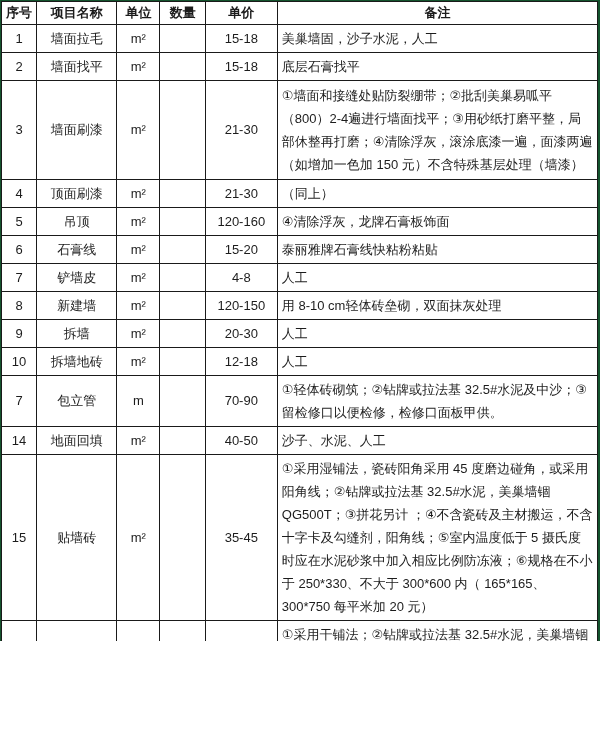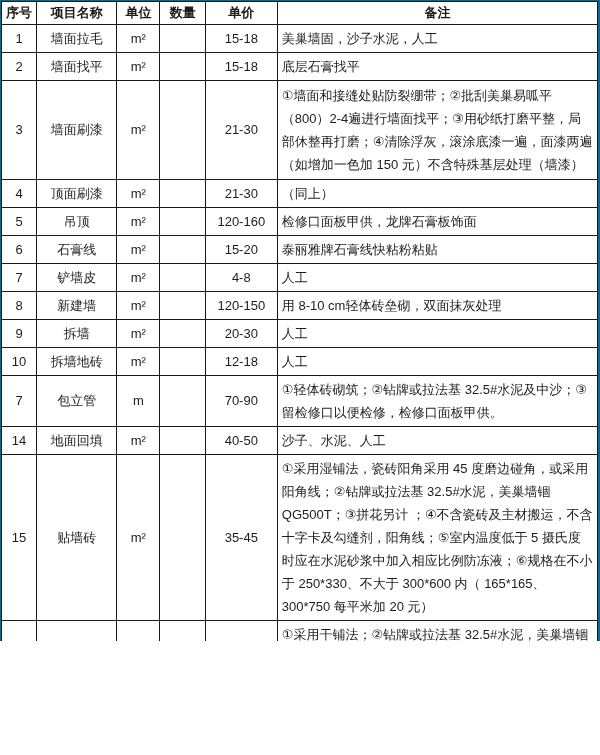--- a/index.html
+++ b/index.html
@@ -1,19 +1,19 @@
 <!DOCTYPE html>
 <html><head>
 <meta charset="utf-8">
 <style>
   html,body{margin:0;padding:0;background:#ffffff;}
   .page{
     position:relative;
     width:600px;height:641px;
-    background:#0369a1;
+    background:#14532d;
     font-family:"Liberation Sans","DejaVu Sans",sans-serif;
     color:#1c1c1c;
     overflow:hidden;
   }
   table.price-table{
     position:absolute;top:1px;left:1px;
     width:597px;
     border-collapse:collapse;
     table-layout:fixed;
     background:#ffffff;
@@ -114,21 +114,21 @@
           <td class="c-qty"></td>
           <td class="c-price">21-30</td>
           <td class="c-remark">（同上）</td>
         </tr>
         <tr class="r5">
           <td class="c-no">5</td>
           <td class="c-name">吊顶</td>
           <td class="c-unit">m²</td>
           <td class="c-qty"></td>
           <td class="c-price">120-160</td>
-          <td class="c-remark">检修口面板甲供，龙牌石膏板饰面</td>
+          <td class="c-remark">④清除浮灰，龙牌石膏板饰面</td>
         </tr>
         <tr class="r6">
           <td class="c-no">6</td>
           <td class="c-name">石膏线</td>
           <td class="c-unit">m²</td>
           <td class="c-qty"></td>
           <td class="c-price">15-20</td>
           <td class="c-remark">泰丽雅牌石膏线快粘粉粘贴</td>
         </tr>
         <tr class="r7">

